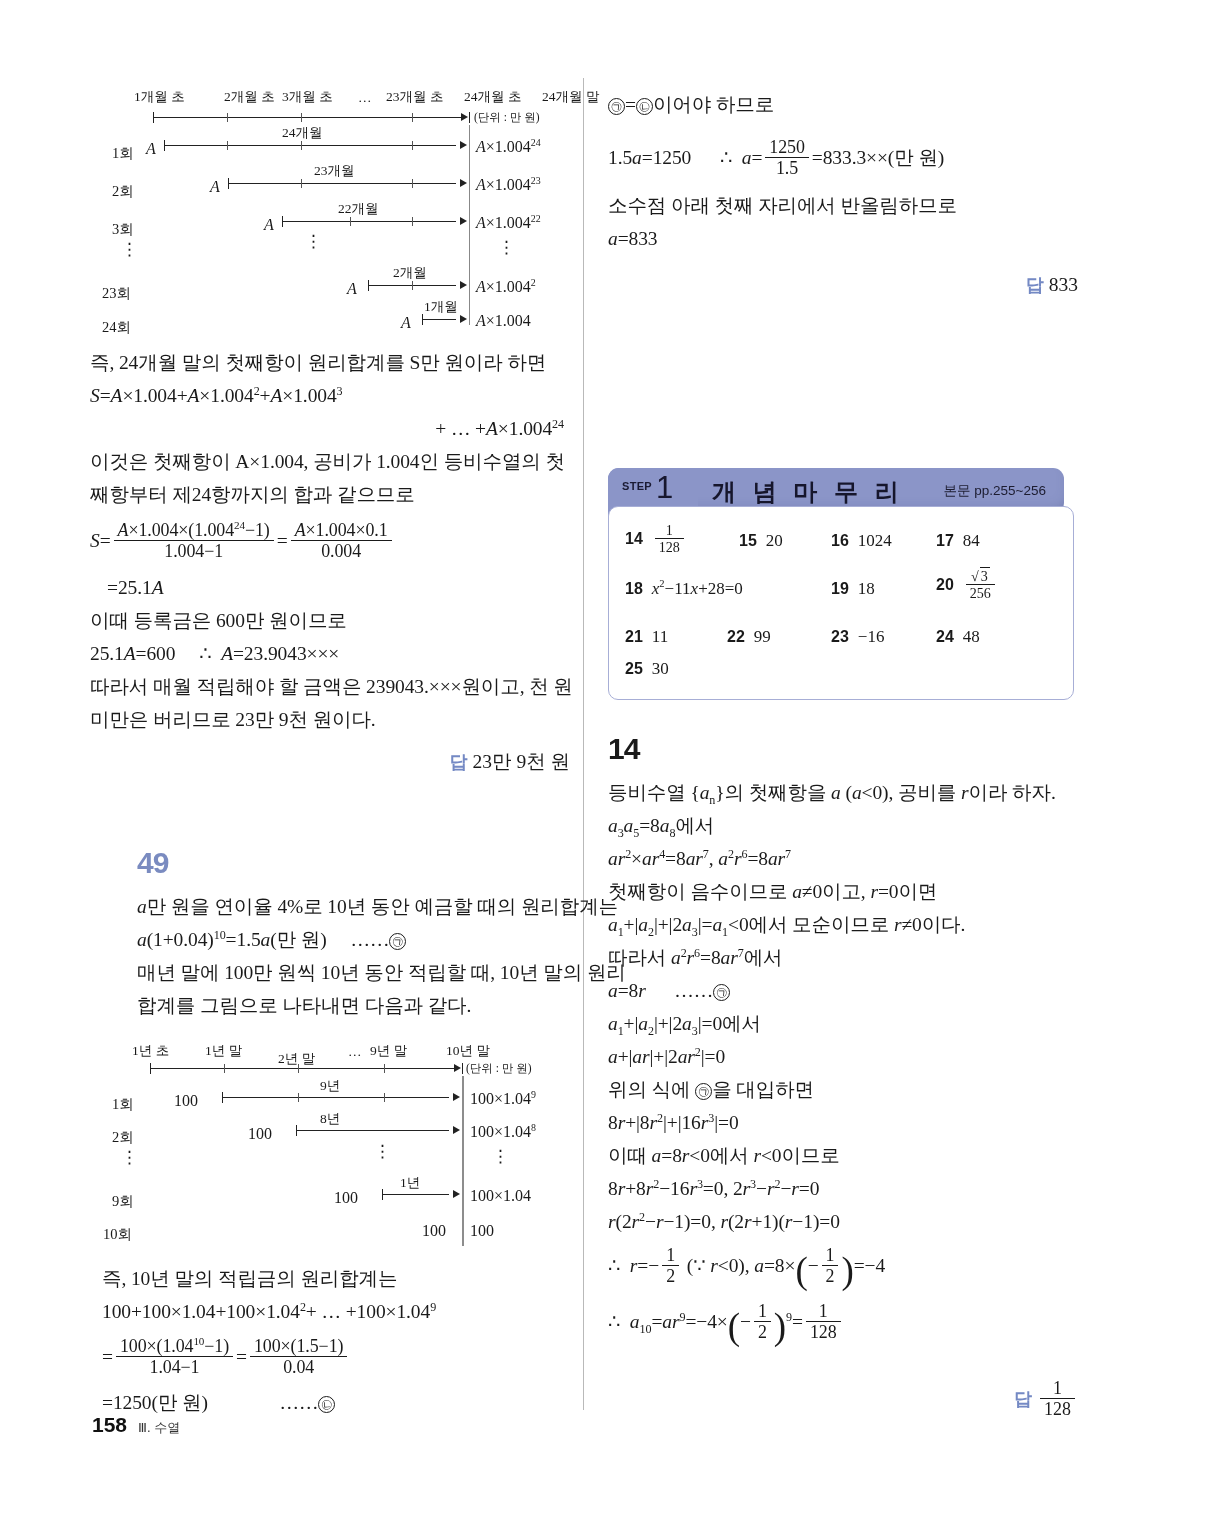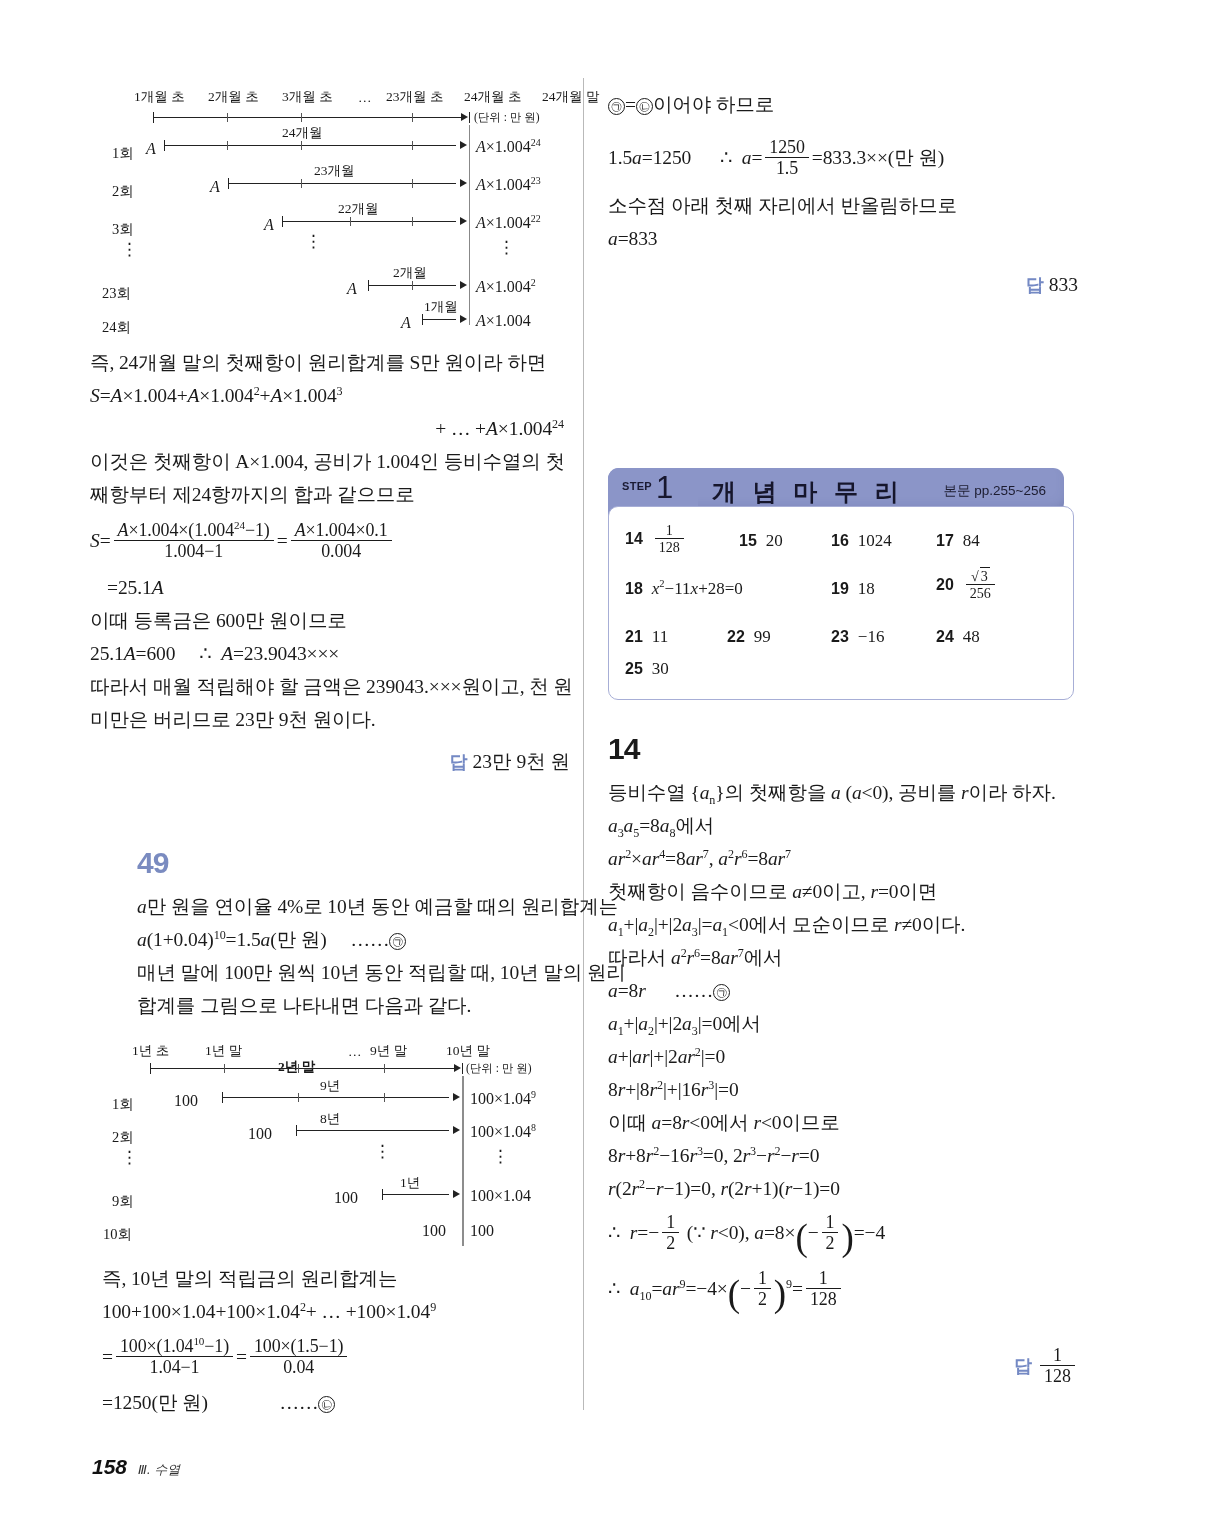--- a/index.html
+++ b/index.html
@@ -81,37 +81,37 @@
   .step-body{
     position:absolute;left:0;top:38px;width:440px;min-height:164px;
     background:#fff;border:1.3px solid #a7aed6;border-radius:10px;
     padding:14px 8px 14px 16px;
   }
   .ansgrid{position:relative;width:420px;}
   .acell{position:absolute;white-space:nowrap;font-size:17px;}
   .acell b{font-family:"Liberation Sans","DejaVu Sans",sans-serif;font-size:16px;font-weight:bold;margin-right:9px;}
 
   
-  .footer{position:absolute;left:92px;top:1455px;white-space:nowrap;font-style:italic;}
+  .footer{position:absolute;left:92px;top:1413px;white-space:nowrap;}
   .footer .pg{font-family:"Liberation Sans","DejaVu Sans",sans-serif;font-weight:bold;font-size:21px;color:#111;}
   .footer .ch{font-family:"Liberation Sans","DejaVu Sans",sans-serif;font-size:13px;color:#333;margin-left:11px;}
 </style>
 </head>
 <body>
 
 <div class="page">
 
   <div class="divider"></div>
 
   <div class="col col-left">
 
     <div class="diagram" style="position:absolute;left:0;top:88px;width:480px;height:250px;">
 
       <div class="dg-lbl" style="left:44px;top:0;">1개월 초</div>
-      <div class="dg-lbl" style="left:118px;top:0;">2개월 초</div>
+      <div class="dg-lbl" style="left:134px;top:0;">2개월 초</div>
       <div class="dg-lbl" style="left:192px;top:0;">3개월 초</div>
       <div class="dg-lbl" style="left:268px;top:2px;">…</div>
       <div class="dg-lbl" style="left:296px;top:0;">23개월 초</div>
       <div class="dg-lbl" style="left:374px;top:0;">24개월 초</div>
       <div class="dg-lbl" style="left:452px;top:0;">24개월 말</div>
 
       <div class="capL" style="left:63px;top:24px;"></div>
       <div class="hline" style="left:63px;top:29px;width:310px;"></div>
       <div class="arrowhead" style="left:371px;top:25px;"></div>
       <div class="capL" style="left:379px;top:24px;"></div>
@@ -208,21 +208,21 @@
       <div class="ln math" style="margin-top:10px;"><i class="v">a</i>만 원을 연이율 4%로 10년 동안 예금할 때의 원리합계는</div>
       <div class="ln math"><i class="v">a</i>(1+0.04)<sup>10</sup>=1.5<i class="v">a</i>(만 원)&nbsp;&nbsp;&nbsp;&nbsp;&nbsp;……<span class="circ">㉠</span></div>
       <div class="ln">매년 말에 100만 원씩 10년 동안 적립할 때, 10년 말의 원리</div>
       <div class="ln">합계를 그림으로 나타내면 다음과 같다.</div>
     </div>
 
     <div class="diagram" style="position:absolute;left:22px;top:1042px;width:460px;height:215px;">
 
       <div class="dg-lbl" style="left:20px;top:0;">1년 초</div>
       <div class="dg-lbl" style="left:93px;top:0;">1년 말</div>
-      <div class="dg-lbl" style="left:166px;top:16px;font-weight:bold;">2년 말</div>
+      <div class="dg-lbl" style="left:166px;top:8px;">2년 말</div>
       <div class="dg-lbl" style="left:236px;top:2px;">…</div>
       <div class="dg-lbl" style="left:258px;top:0;">9년 말</div>
       <div class="dg-lbl" style="left:334px;top:0;">10년 말</div>
 
       <div class="capL" style="left:38px;top:21px;"></div>
       <div class="hline" style="left:38px;top:26px;width:306px;"></div>
       <div class="arrowhead" style="left:342px;top:22px;"></div>
       <div class="capL" style="left:350px;top:21px;"></div>
       <div class="vtick" style="left:112px;top:22px;"></div>
       <div class="vtick" style="left:186px;top:22px;"></div>
@@ -353,20 +353,21 @@
 
       <div class="ln math" style="margin-top:10px;">등비수열 {<i class="v">a</i><sub>n</sub>}의 첫째항을 <i class="v">a</i> (<i class="v">a</i>&lt;0), 공비를 <i class="v">r</i>이라 하자.</div>
       <div class="ln math"><i class="v">a</i><sub>3</sub><i class="v">a</i><sub>5</sub>=8<i class="v">a</i><sub>8</sub>에서</div>
       <div class="ln math"><i class="v">ar</i><sup>2</sup>×<i class="v">ar</i><sup>4</sup>=8<i class="v">ar</i><sup>7</sup>, <i class="v">a</i><sup>2</sup><i class="v">r</i><sup>6</sup>=8<i class="v">ar</i><sup>7</sup></div>
       <div class="ln math">첫째항이 음수이므로 <i class="v">a</i>≠0이고, <i class="v">r</i>=0이면</div>
       <div class="ln math"><i class="v">a</i><sub>1</sub>+|<i class="v">a</i><sub>2</sub>|+|2<i class="v">a</i><sub>3</sub>|=<i class="v">a</i><sub>1</sub>&lt;0에서 모순이므로 <i class="v">r</i>≠0이다.</div>
       <div class="ln math">따라서 <i class="v">a</i><sup>2</sup><i class="v">r</i><sup>6</sup>=8<i class="v">ar</i><sup>7</sup>에서</div>
       <div class="ln math"><i class="v">a</i>=8<i class="v">r</i>&nbsp;&nbsp;&nbsp;&nbsp;&nbsp;&nbsp;……<span class="circ">㉠</span></div>
       <div class="ln math"><i class="v">a</i><sub>1</sub>+|<i class="v">a</i><sub>2</sub>|+|2<i class="v">a</i><sub>3</sub>|=0에서</div>
       <div class="ln math"><i class="v">a</i>+|<i class="v">ar</i>|+|2<i class="v">ar</i><sup>2</sup>|=0</div>
+      <div class="ln math">위의 식에 <span class="circ">㉠</span>을 대입하면</div>
       <div class="ln math">8<i class="v">r</i>+|8<i class="v">r</i><sup>2</sup>|+|16<i class="v">r</i><sup>3</sup>|=0</div>
       <div class="ln math">이때 <i class="v">a</i>=8<i class="v">r</i>&lt;0에서 <i class="v">r</i>&lt;0이므로</div>
       <div class="ln math">8<i class="v">r</i>+8<i class="v">r</i><sup>2</sup>−16<i class="v">r</i><sup>3</sup>=0, 2<i class="v">r</i><sup>3</sup>−<i class="v">r</i><sup>2</sup>−<i class="v">r</i>=0</div>
       <div class="ln math"><i class="v">r</i>(2<i class="v">r</i><sup>2</sup>−<i class="v">r</i>−1)=0, <i class="v">r</i>(2<i class="v">r</i>+1)(<i class="v">r</i>−1)=0</div>
 
       <div class="ln math" style="line-height:56px;height:56px;">
         ∴&nbsp; <i class="v">r</i>=−<span class="frac"><span class="num">1</span><span class="den">2</span></span> (∵ <i class="v">r</i>&lt;0), <i class="v">a</i>=8×<span class="bigp">(</span>−<span class="frac"><span class="num">1</span><span class="den">2</span></span><span class="bigp">)</span>=−4
       </div>
       <div class="ln math" style="line-height:56px;height:56px;">
         ∴&nbsp; <i class="v">a</i><sub>10</sub>=<i class="v">ar</i><sup>9</sup>=−4×<span class="bigp">(</span>−<span class="frac"><span class="num">1</span><span class="den">2</span></span><span class="bigp">)</span><sup>9</sup>=<span class="frac"><span class="num">1</span><span class="den">128</span></span>

